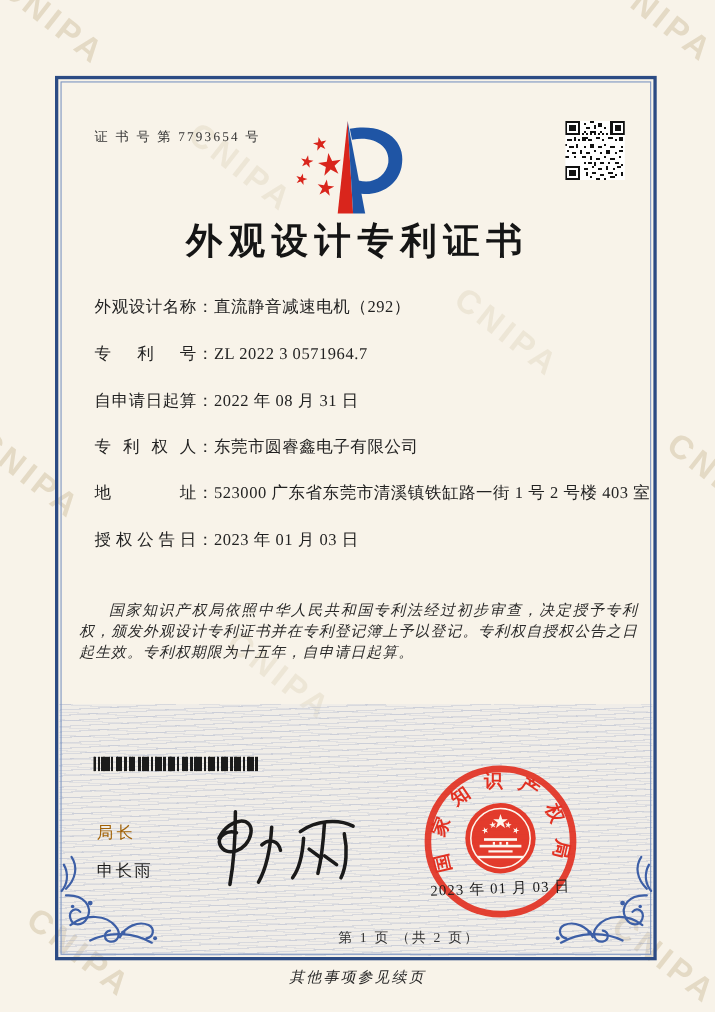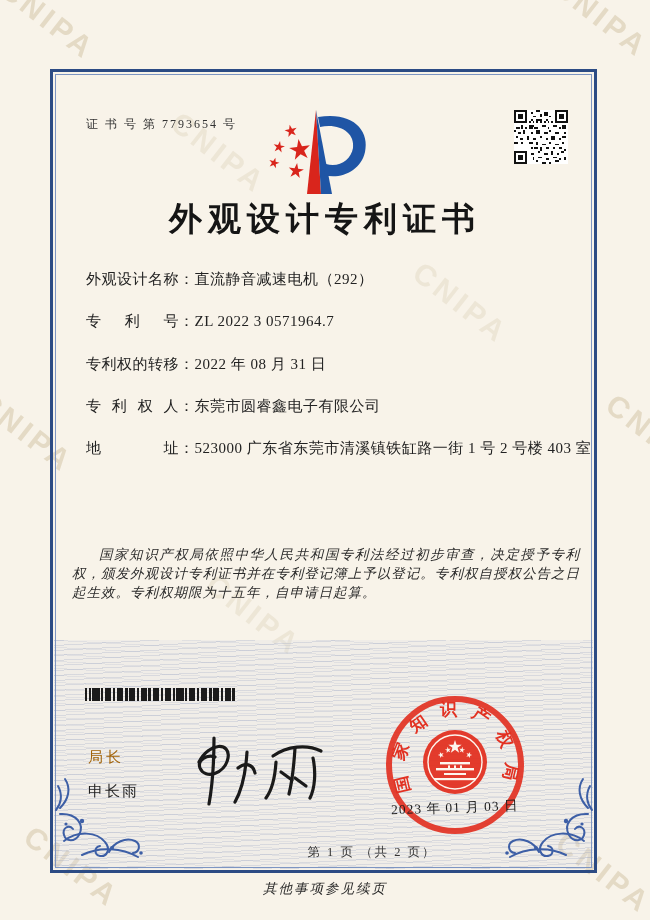--- a/index.html
+++ b/index.html
@@ -197,29 +197,32 @@
 <div class="title">外观设计专利证书</div>
 
 <div class="fields">
   <div class="frow">
     <span class="flabel">外观设计名称</span><span>：</span><span>直流静音减速电机（292）</span>
   </div>
   <div class="frow">
     <span class="flabel">专利号</span><span>：</span><span>ZL 2022 3 0571964.7</span>
   </div>
   <div class="frow">
-    <span class="flabel">专利权的转移</span><span>：</span><span>2022 年 08 月 31 日</span>
+    <span class="flabel">自申请日起算</span><span>：</span><span>2022 年 08 月 31 日</span>
   </div>
   <div class="frow">
     <span class="flabel">专利权人</span><span>：</span><span>东莞市圆睿鑫电子有限公司</span>
   </div>
   <div class="frow">
     <span class="flabel">地址</span><span>：</span><span>523000 广东省东莞市清溪镇铁缸路一街 1 号 2 号楼 403 室</span>
   </div>
   <div class="frow">
+    <span>
+      <span class="flabel">授权公告日</span><span>：</span><span>2023 年 01 月 03 日</span>
+    </span>
   </div>
 </div>
 
 <div class="bodytext">
   <p>国家知识产权局依照中华人民共和国专利法经过初步审查，决定授予专利权，颁发外观设计专利证书并在专利登记簿上予以登记。专利权自授权公告之日起生效。专利权期限为十五年，自申请日起算。</p>
 </div>
 
 <div class="barcode"></div>
 
 <div class="sig-title">局长</div>

